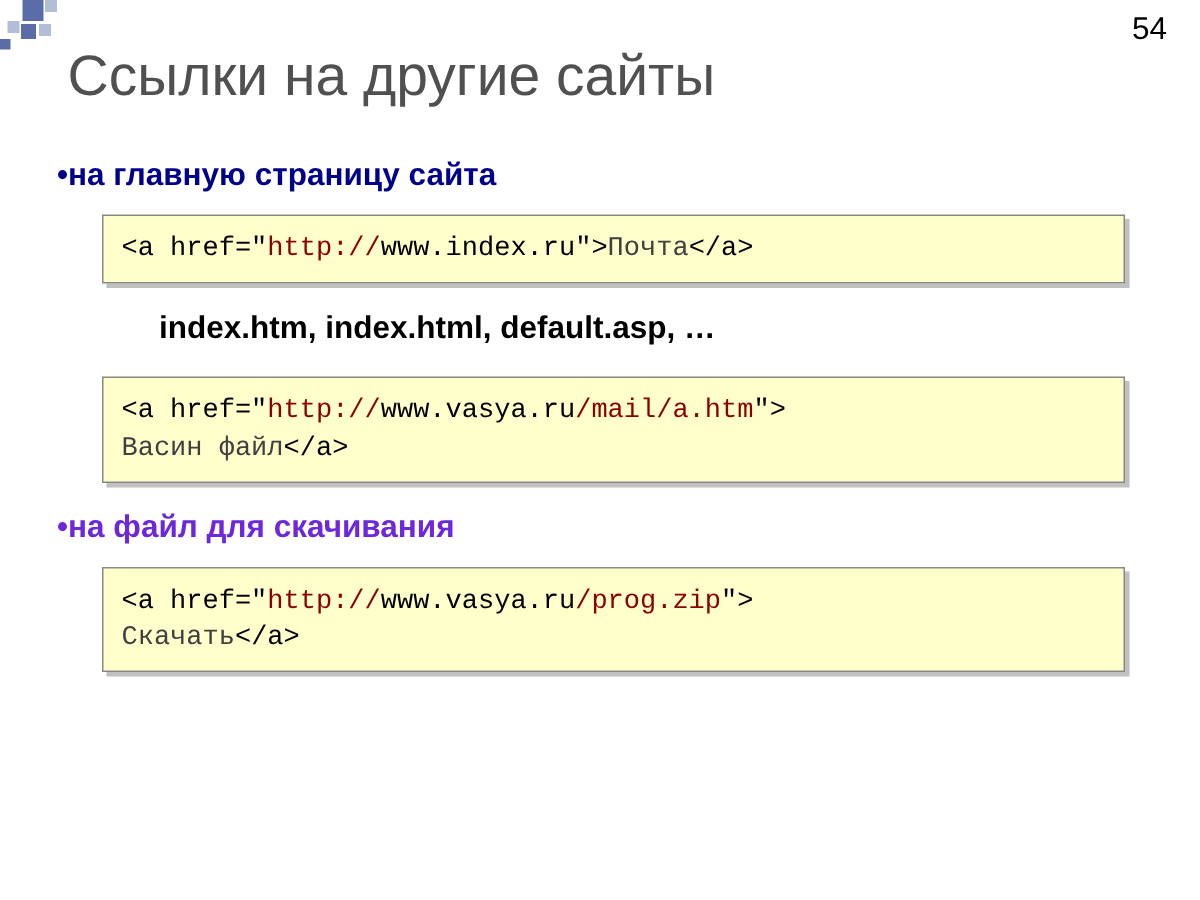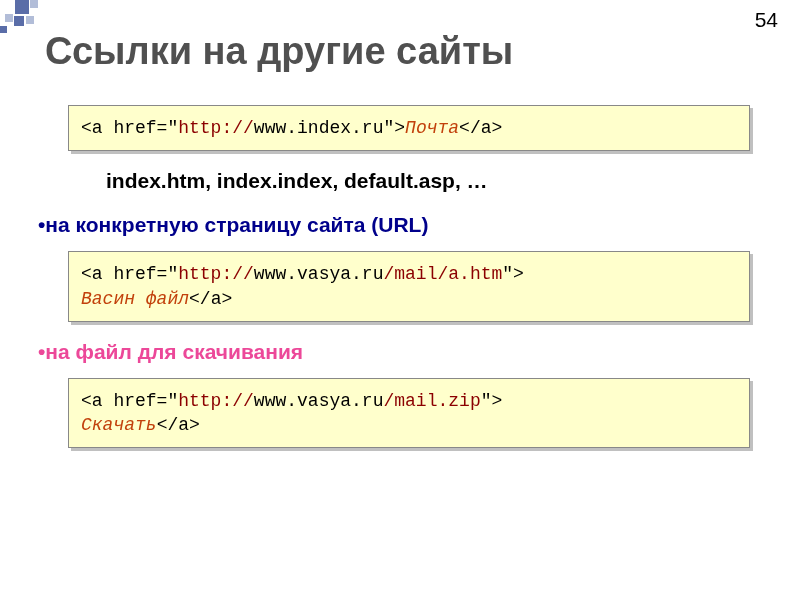--- a/index.html
+++ b/index.html
@@ -31,50 +31,50 @@
     right: 22px;
     font-size: 21px;
     color: #000;
   }
   .title {
     position: absolute;
     top: 30px;
     left: 45px;
     font-size: 38px;
     color: #505050;
-    font-weight: bold;
+    font-weight: normal;
   }
   .content {
     position: absolute;
     top: 105px;
     left: 38px;
     right: 20px;
   }
   .bullet-line {
     color: #00008b;
     font-size: 21px;
     font-weight: bold;
     margin-bottom: 14px;
   }
   .bullet-line.sub3 {
-    color: #ec4899;
+    color: #6d28d9;
   }
   .code-box {
     background: #ffffcc;
     border: 1px solid #888;
     box-shadow: 3px 3px 0 #c0c0c0;
     padding: 10px 12px;
     margin: 0 30px 18px 30px;
     font-family: "Courier New", monospace;
     font-size: 18px;
     line-height: 1.35;
   }
   .code-black { color: #000000; }
   .code-brown { color: #8b0000; margin-top: 28px; }
-  .code-gray  { color: #c2410c; font-style: italic; }
+  .code-gray  { color: #404040; }
   .index-line {
     font-size: 21px;
     font-weight: bold;
     color: #000;
     margin: 0 0 20px 68px;
   }
 </style>
 </head>
 <body>
 
@@ -86,28 +86,28 @@
   <div class="sq light" style="top:16px;left:26px;width:8px;height:8px"></div>
   <div class="sq" style="top:26px;left:0;width:7px;height:7px"></div>
 </div>
 
 <div class="page-number">54</div>
 
 <h1 class="title">Ссылки на другие сайты</h1>
 
 <div class="content">
 
+  <div class="bullet-line">•на главную страницу сайта</div>
   <div class="code-box">
     <span class="code-black">&lt;a href="</span><span class="code-brown">http://</span><span class="code-black">www.index.ru</span><span class="code-black">"&gt;</span><span class="code-gray">Почта</span><span class="code-black">&lt;/a&gt;</span>
   </div>
-  <div class="index-line">index.htm, index.index, default.asp, …</div>
+  <div class="index-line">index.htm, index.html, default.asp, …</div>
 
-  <div class="bullet-line">•на конкретную страницу сайта (URL)</div>
   <div class="code-box">
     <span class="code-black">&lt;a href="</span><span class="code-brown">http://</span><span class="code-black">www.vasya.ru</span><span class="code-brown">/mail/a.htm</span><span class="code-black">"&gt;</span><br><span class="code-gray">Васин файл</span><span class="code-black">&lt;/a&gt;</span>
   </div>
 
   <div class="bullet-line sub3">•на файл для скачивания</div>
   <div class="code-box">
-    <span class="code-black">&lt;a href="</span><span class="code-brown">http://</span><span class="code-black">www.vasya.ru</span><span class="code-brown">/mail.zip</span><span class="code-black">"&gt;</span><br><span class="code-gray">Скачать</span><span class="code-black">&lt;/a&gt;</span>
+    <span class="code-black">&lt;a href="</span><span class="code-brown">http://</span><span class="code-black">www.vasya.ru</span><span class="code-brown">/prog.zip</span><span class="code-black">"&gt;</span><br><span class="code-gray">Скачать</span><span class="code-black">&lt;/a&gt;</span>
   </div>
 
 </div>
 
 </body></html>

